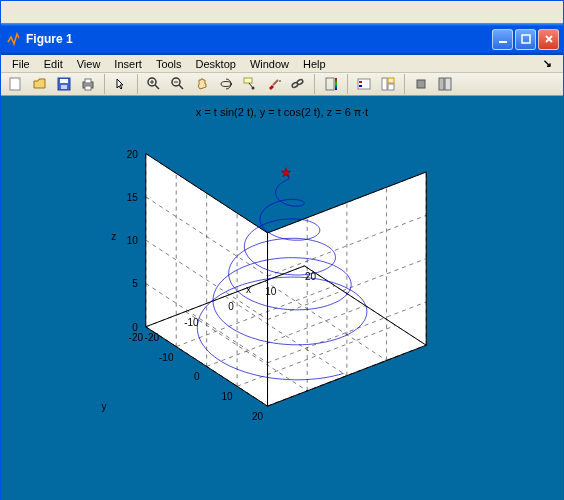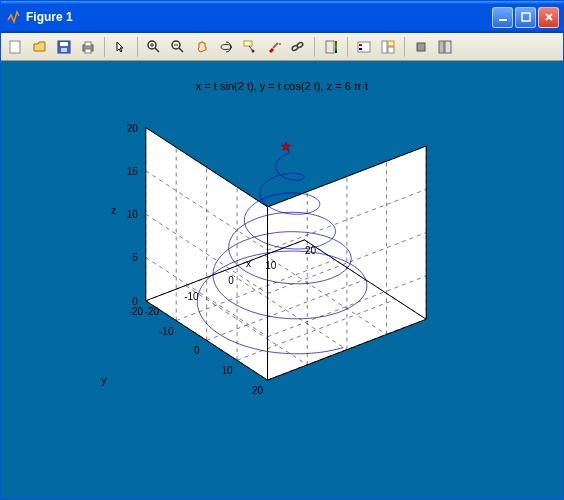--- a/index.html
+++ b/index.html
@@ -1,18 +1,18 @@
 <!DOCTYPE html>
 <html><head>
 <meta charset="utf-8">
 <style>
   * { box-sizing: border-box; margin: 0; padding: 0; }
   body { font-family: "Tahoma", sans-serif; font-size: 11px; background: #fff; }
   .window { width: 564px; height: 500px; border: 1px solid #0054e3; background: #ece9d8; display: flex; flex-direction: column; }
-  .titlebar { height: 28px; background: linear-gradient(to bottom, #3c9cff 0%, #0054e3 10%, #0054e3 90%, #003fad 100%); display: flex; align-items: center; padding: 16px 4px; color: #fff; }
+  .titlebar { height: 28px; background: linear-gradient(to bottom, #3c9cff 0%, #0054e3 10%, #0054e3 90%, #003fad 100%); display: flex; align-items: center; padding: 16px 4px; color: #fff; margin-top: 22px; }
   .titlebar .app-icon { width: 16px; height: 16px; margin-right: 5px; display: flex; align-items: center; justify-content: center; }
   .titlebar .title { flex: 1; font-weight: bold; font-size: 12px; }
   .win-btns { display: flex; gap: 2px; }
   .win-btn { width: 21px; height: 21px; border-radius: 3px; display: flex; align-items: center; justify-content: center; border: 1px solid rgba(255,255,255,0.6); font-weight: bold; font-size: 12px; color: #fff; }
   .win-min, .win-max { background: linear-gradient(to bottom, #6fa8ff, #2b6de3); }
   .win-close { background: linear-gradient(to bottom, #f88070, #d43f23); }
   .menubar { height: 22px; background: #ece9d8; display: flex; align-items: center; padding: 0 4px; border-bottom: 1px solid #c8c4b4; }
   .menubar span { padding: 2px 7px; cursor: default; }
   .menubar .tail { margin-left: auto; font-family: "Segoe UI", sans-serif; font-weight: bold; }
   .toolbar { height: 28px; background: linear-gradient(to bottom, #f5f3e9, #e4e1cf); border-bottom: 1px solid #a09c87; display: flex; align-items: center; padding: 0 4px; gap: 2px; }
@@ -53,20 +53,31 @@
           </svg>
         </div>
       <div class="win-btn win-close">
           <svg width="10" height="10">
             <path d="M2 2 L8 8 M8 2 L2 8" stroke="#fff" stroke-width="1.8"></path>
           </svg>
         </div>
     </div>
   </div>
 
+  <div class="menubar">
+    <span>File</span>
+    <span>Edit</span>
+    <span>View</span>
+    <span>Insert</span>
+    <span>Tools</span>
+    <span>Desktop</span>
+    <span>Window</span>
+    <span>Help</span>
+    <span class="tail">↘</span>
+  </div>
 
   <div class="toolbar">
     <div class="tb-btn">
         <svg width="16" height="16">
           <rect x="2" y="2" width="10" height="12" fill="#fff" stroke="#888"></rect>
           <path d="M10 2 L12 4 L10 4 Z" fill="#ccc"></path>
         </svg>
       </div>
     <div class="tb-btn">
         <svg width="16" height="16">

